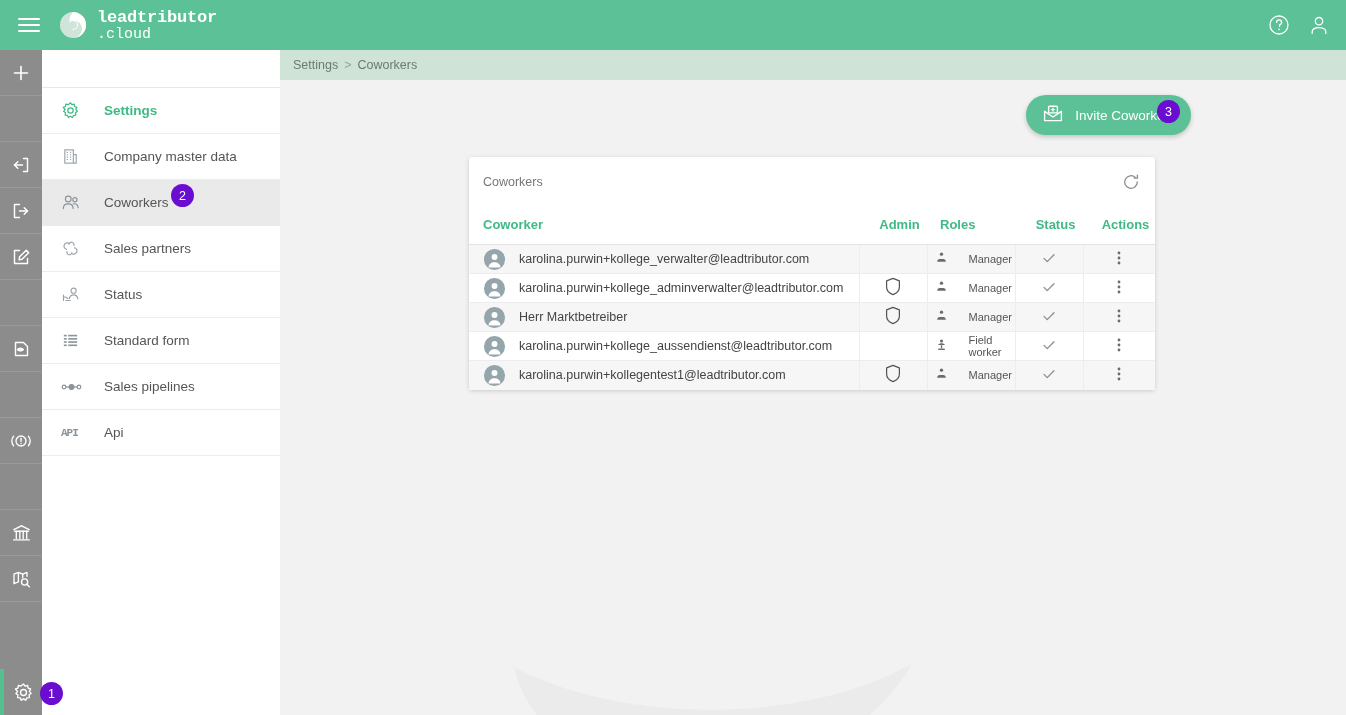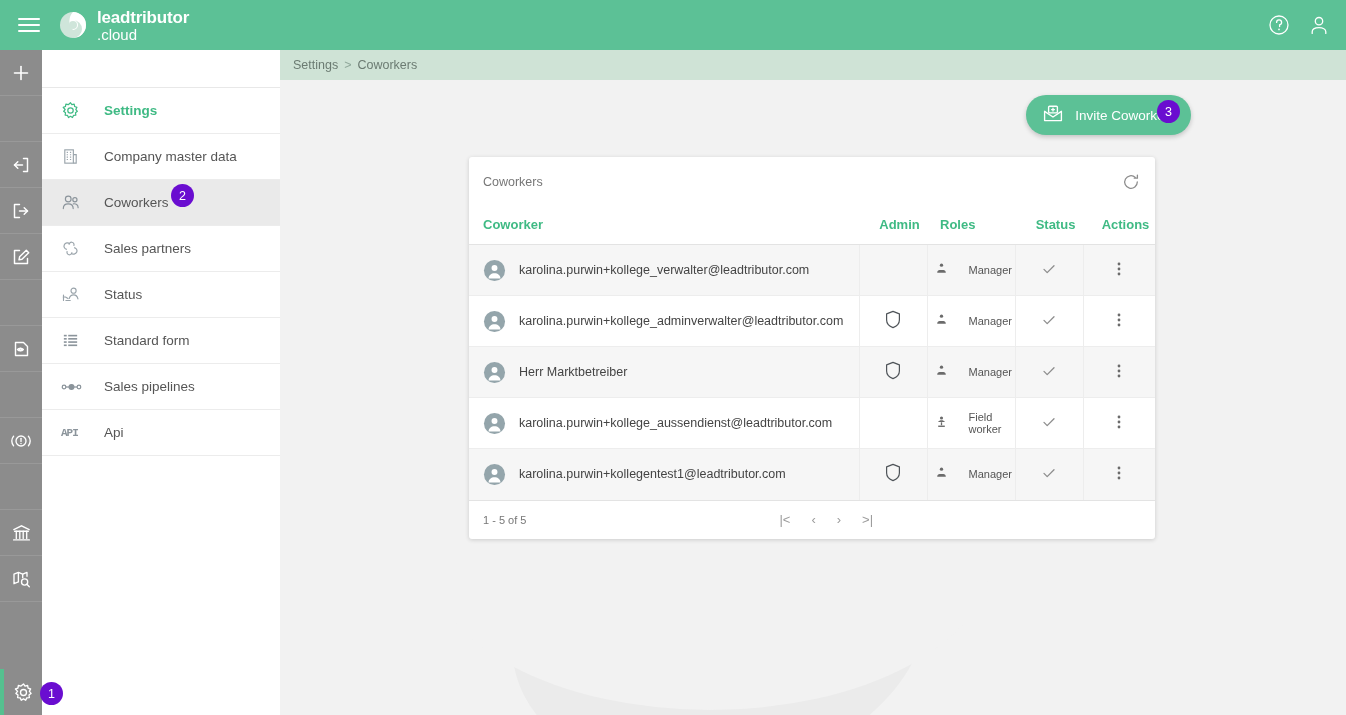--- a/index.html
+++ b/index.html
@@ -13,21 +13,21 @@
   
   .topbar{
     position:absolute; left:0; top:0; width:1346px; height:50px;
     background:#5cc196; display:flex; align-items:center; z-index:40;
   }
   .hamburger{ width:42px; margin-left:8px; display:flex; flex-direction:column;
     gap:4px; align-items:center; cursor:pointer;}
   .hamburger span{ display:block; width:22px; height:2px; background:#fff; border-radius:1px;}
   .logo-wrap{ display:flex; align-items:center; margin-left:8px; }
   .logo-mark{ width:30px; height:30px; }
-  .logo-text{ margin-left:9px; color:#fff; line-height:1.0; }
+  .logo-text{ margin-left:9px; color:#fff; line-height:1.0;font-family:Liberation Mono, monospace; }
   .logo-text .l1{ font-size:17px; font-weight:bold; letter-spacing:-.2px; display:block;}
   .logo-text .l2{ font-size:15px; font-weight:400; display:block; margin-top:1px;}
   .search-box{
     margin-left:23px; width:378px; height:35px; background:#fff;
     border-radius:18px; display:flex; align-items:center; padding:0 14px 0 18px;
   }
   .search-box input{
     border:0; outline:0; flex:1; font-size:13.5px; color:#555;
     font-family:"Liberation Sans", sans-serif; background:transparent;
   }
@@ -116,21 +116,21 @@
   thead th{
     font-size:13px; color:#3fba84; font-weight:bold; text-align:left;
     padding:10px 0 12px 13px; border-bottom:1px solid #e3e3e3;
   }
   .col-cw{ width:390px; padding-left:14px !important; }
   .col-admin{ width:68px; text-align:center !important; }
   .col-roles{ width:88px; }
   .col-status{ width:68px; text-align:center !important; }
   .col-actions{ width:72px; text-align:center !important; }
 
-  tbody tr{ height:51px; }
+  tbody tr{ height:29px; }
   tbody tr.odd{ background:#f6f6f6; }
   tbody td{
     border-right:1px solid #ededed; font-size:12.5px; color:#444;
     vertical-align:middle;
   }
   tbody td.last{ border-right:0; }
   tbody tr + tr td { border-top:1px solid #ededed; }
   .cw-cell{ display:flex; align-items:center; padding-left:14px; }
   .avatar{ width:23px; height:23px; flex:0 0 23px; }
   .cw-mail{ margin-left:13px; font-size:12.5px; color:#444; }
@@ -657,23 +657,14 @@
                   <circle cx="2" cy="8" r="1.4"></circle>
                   <circle cx="2" cy="13" r="1.4"></circle>
                 </svg>
             </span>
           </td>
         </tr>
 
       </tbody>
     </table>
 
-    <div class="pager">
-      <span>1 - 5 of 5</span>
-      <span class="pager-nav">
-        <span>|&lt;</span>
-        <span>‹</span>
-        <span>›</span>
-        <span>&gt;|</span>
-      </span>
-    </div>
   </div>
 </div>
 
 </body></html>

